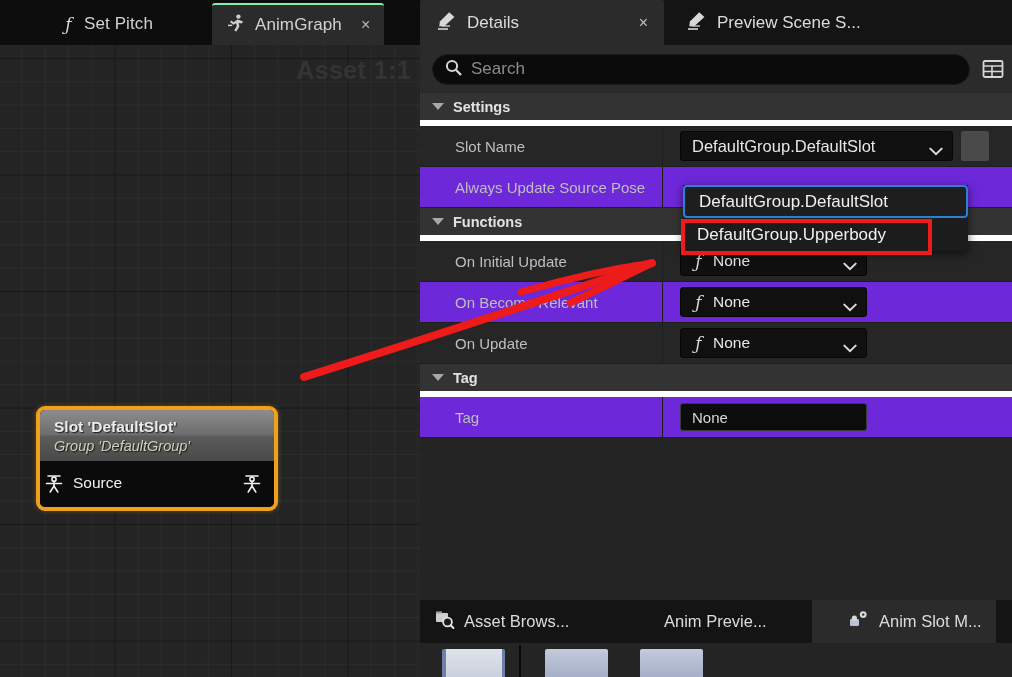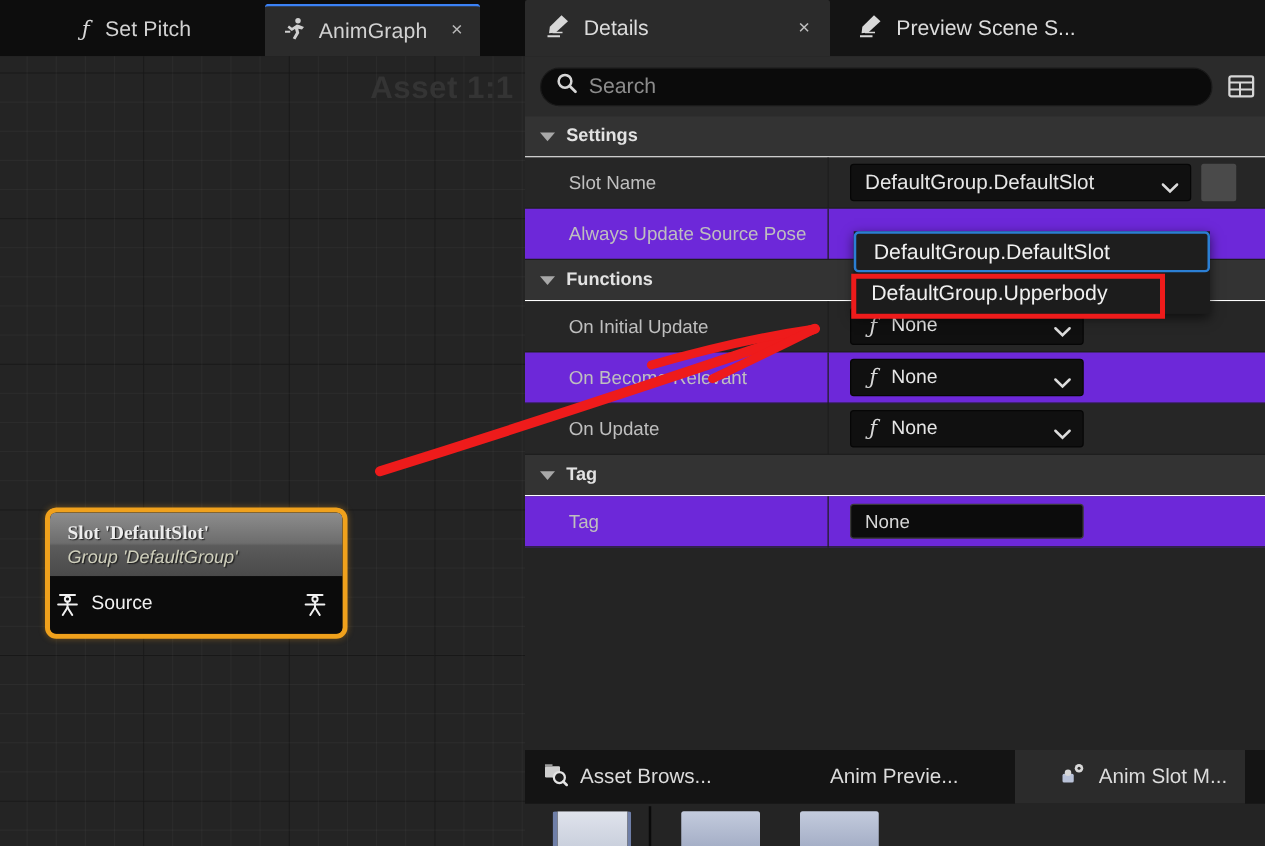--- a/index.html
+++ b/index.html
@@ -23,21 +23,21 @@
   .gtab {
     position: absolute; top: 3px; height: 42px;
     display: flex; align-items: center; gap: 9px;
     padding: 0 14px;
     font-size: 17px; color: #d2d2d2;
     white-space: nowrap;
   }
   .gtab.inactive { background: transparent; }
   .gtab.active {
     background: #2b2b2b;
-    border-top: 2px solid #3b82f6;
+    border-top: 2px solid #86efac;
     border-radius: 3px 3px 0 0;
   }
   .gtab .tlabel { letter-spacing: .1px; }
   .tab-close {
     font-size: 16px; color: #b9b9b9; margin-left: 10px; line-height: 1;
   }
   #tab-setpitch { left: 48px; }
   #tab-animgraph { left: 212px; }
 
   
@@ -70,21 +70,20 @@
     overflow: hidden;
   }
   #node-header {
     padding: 8px 12px 7px 14px;
     background: linear-gradient(to bottom, #8d8d8d 0%, #6d6d6d 48%, #5b5b5b 52%, #4a4a4a 100%);
     border-radius: 4px 4px 0 0;
   }
   #node-title {
     font-size: 15.5px; font-weight: bold; color: #ececec;
     text-shadow: 1px 1px 1px rgba(0,0,0,.75);
-    font-family: Liberation Serif, serif;
   }
   #node-subtitle {
     font-size: 14.5px; font-style: italic; color: #cfcfbc;
     text-shadow: 1px 1px 1px rgba(0,0,0,.7);
     margin-top: 2px;
   }
   #node-body {
     display: flex; align-items: center; justify-content: space-between;
     padding: 11px 12px 13px 4px;
     background: #0b0b0b;
@@ -127,21 +126,21 @@
     display: flex; align-items: center; padding: 0 12px; gap: 9px;
   }
   #search-placeholder { font-size: 17px; color: #8c8c8c; }
   #settings-grid-icon { width: 26px; height: 26px; flex: 0 0 auto; }
 
   
   #prop-sheet { position: relative; background: #242424; height: 400px; }
   .cat-row {
     height: 33px; display: flex; align-items: center; gap: 9px;
     padding-left: 12px; background: #333333;
-    border-bottom: 1px solid #ffffff;
+    border-bottom: 6px solid #ffffff;
   }
   .cat-label { font-size: 14.5px; font-weight: bold; color: #e2e2e2; }
   .tri { width: 0; height: 0; border-left: 6px solid transparent;
          border-right: 6px solid transparent; border-top: 7px solid #a8a8a8; }
 
   .prop-row {
     position: relative; height: 41px; display: flex; align-items: center;
     border-bottom: 1px solid #1e1e1e;
   }
   .prop-row.odd  { background: #262626; }

